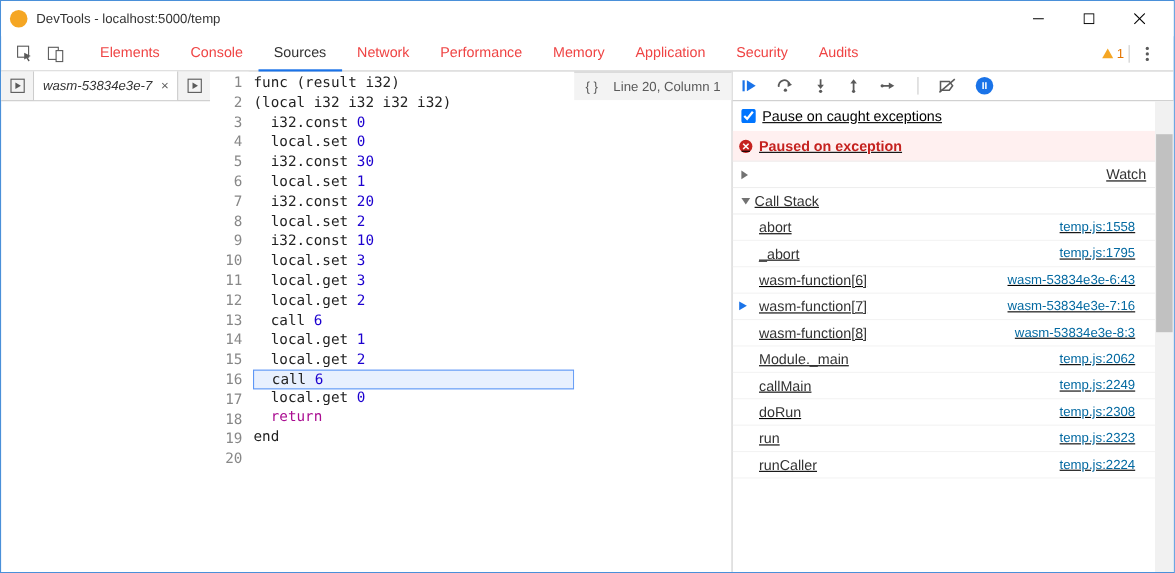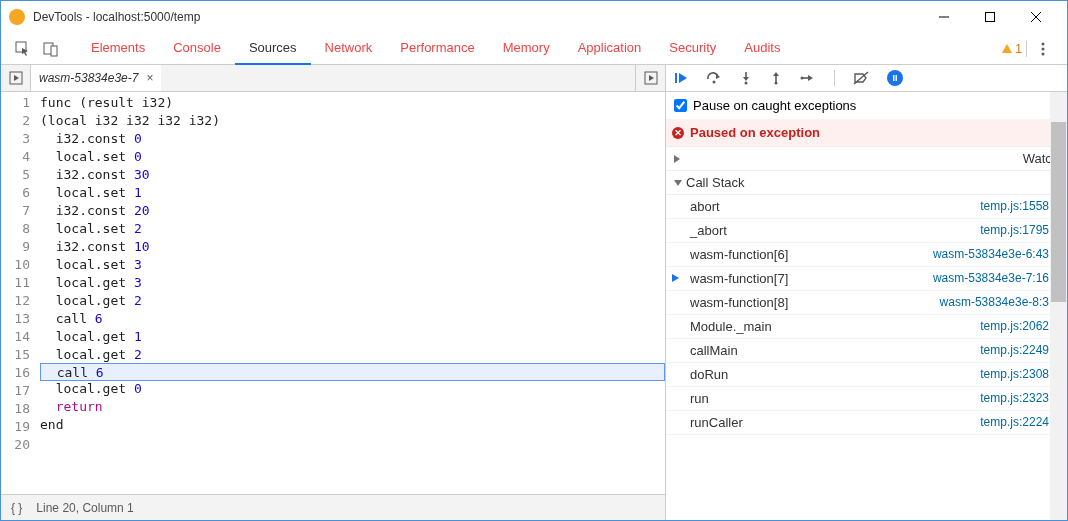--- a/index.html
+++ b/index.html
@@ -13,21 +13,21 @@
   .toolbar { height: 32px; display: flex; align-items: center; border-bottom: 1px solid #ccc; padding: 0 8px; gap: 0; }
   .tool-icon { width: 28px; height: 28px; display: flex; align-items: center; justify-content: center; color: #5a5a5a; }
   .tool-icon svg { width: 16px; height: 16px; }
   .tabs { display: flex; gap: 0; margin-left: 12px; flex: 1; }
   .tab { padding: 8px 14px; color: #ef4444; cursor: pointer; font-size: 13px; border-bottom: 2px solid transparent; }
   .tab.active { color: #333; border-bottom: 2px solid #1a73e8; }
   .toolbar-right { display: flex; align-items: center; gap: 4px; padding-right: 4px; }
   .warn-badge { display: flex; align-items: center; gap: 2px; color: #e37400; font-size: 12px; }
   .menu-dots { width: 24px; height: 24px; display: flex; align-items: center; justify-content: center; color: #5a5a5a; }
   .main { flex: 1; display: flex; min-height: 0; }
-  .left { width: 665px; display: flex; flex-direction: column; border-right: 1px solid #ccc; }
+  .left { width: 665px; display: flex; flex-direction: row; border-right: 1px solid #ccc; }
   .file-tabs { height: 27px; display: flex; align-items: center; border-bottom: 1px solid #ccc; background: #f3f3f3; }
   .file-tab-icon { width: 30px; display: flex; align-items: center; justify-content: center; color: #5a5a5a; border-right: 1px solid #ccc; height: 100%; }
   .file-tab { padding: 0 8px; height: 100%; display: flex; align-items: center; background: #fff; font-style: italic; font-size: 12px; color: #333; gap: 8px; }
   .file-tab-close { color: #5a5a5a; cursor: pointer; font-style: normal; }
   .file-tab-right { margin-left: auto; width: 30px; display: flex; align-items: center; justify-content: center; color: #5a5a5a; border-left: 1px solid #ccc; height: 100%; }
   .editor { flex: 1; display: flex; font-family: Consolas, monospace; font-size: 13px; line-height: 18px; overflow: hidden; }
   .gutter { width: 35px; text-align: right; color: #888; padding: 2px 6px 0 0; background: #fff; user-select: none; }
   .gutter div { height: 18px; }
   .code { flex: 1; padding: 2px 0 0 4px; white-space: pre; color: #222; position: relative; }
   .code-line { height: 18px; }
@@ -218,21 +218,21 @@
       <span class="dbg-icon">
           <svg width="16" height="14" viewBox="0 0 16 14">
             <path d="M2 3 L10 3 L13 7 L10 11 L2 11 Z" fill="none" stroke="currentColor" stroke-width="1.4"></path>
             <line x1="1" y1="13" x2="15" y2="1" stroke="currentColor" stroke-width="1.4"></line>
           </svg>
         </span>
       <span class="dbg-icon">
           <span class="pause-icon-circle">II</span>
         </span>
     </div>
-    <div class="right-body" style="">
+    <div class="right-body" style="margin-right:17px;text-decoration:underline;">
       <div class="check-row">
         <input type="checkbox" checked="" style="">
         <span>Pause on caught exceptions</span>
       </div>
       <div class="exception-box">
         <div class="exception-title">
           <span class="exc-icon">✕</span>
           <span>Paused on exception</span>
         </div>
       </div>

